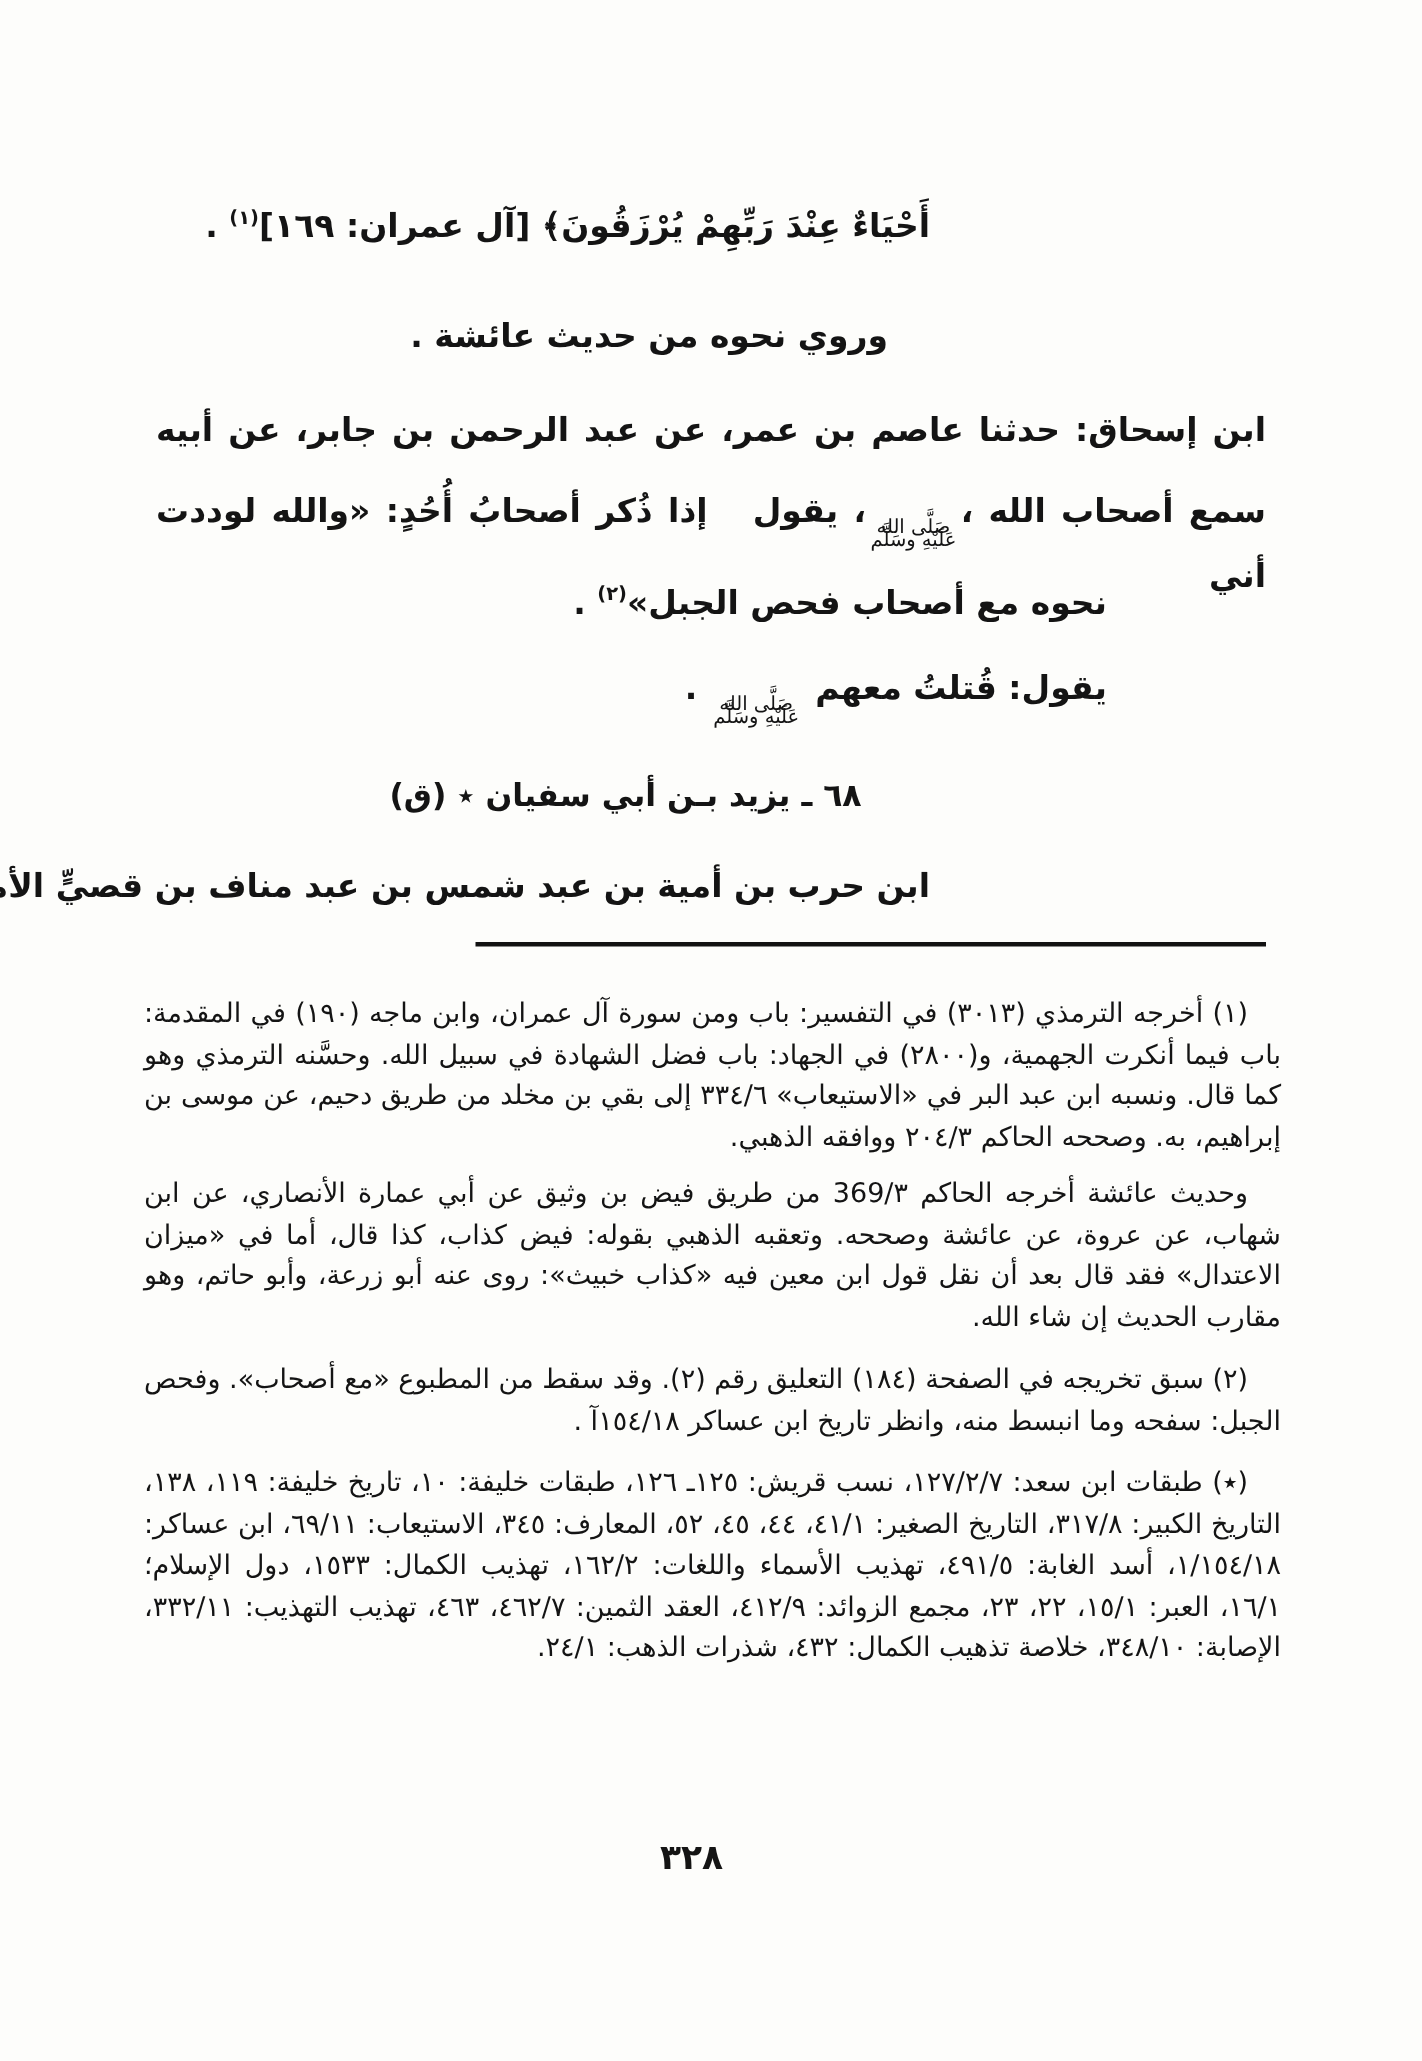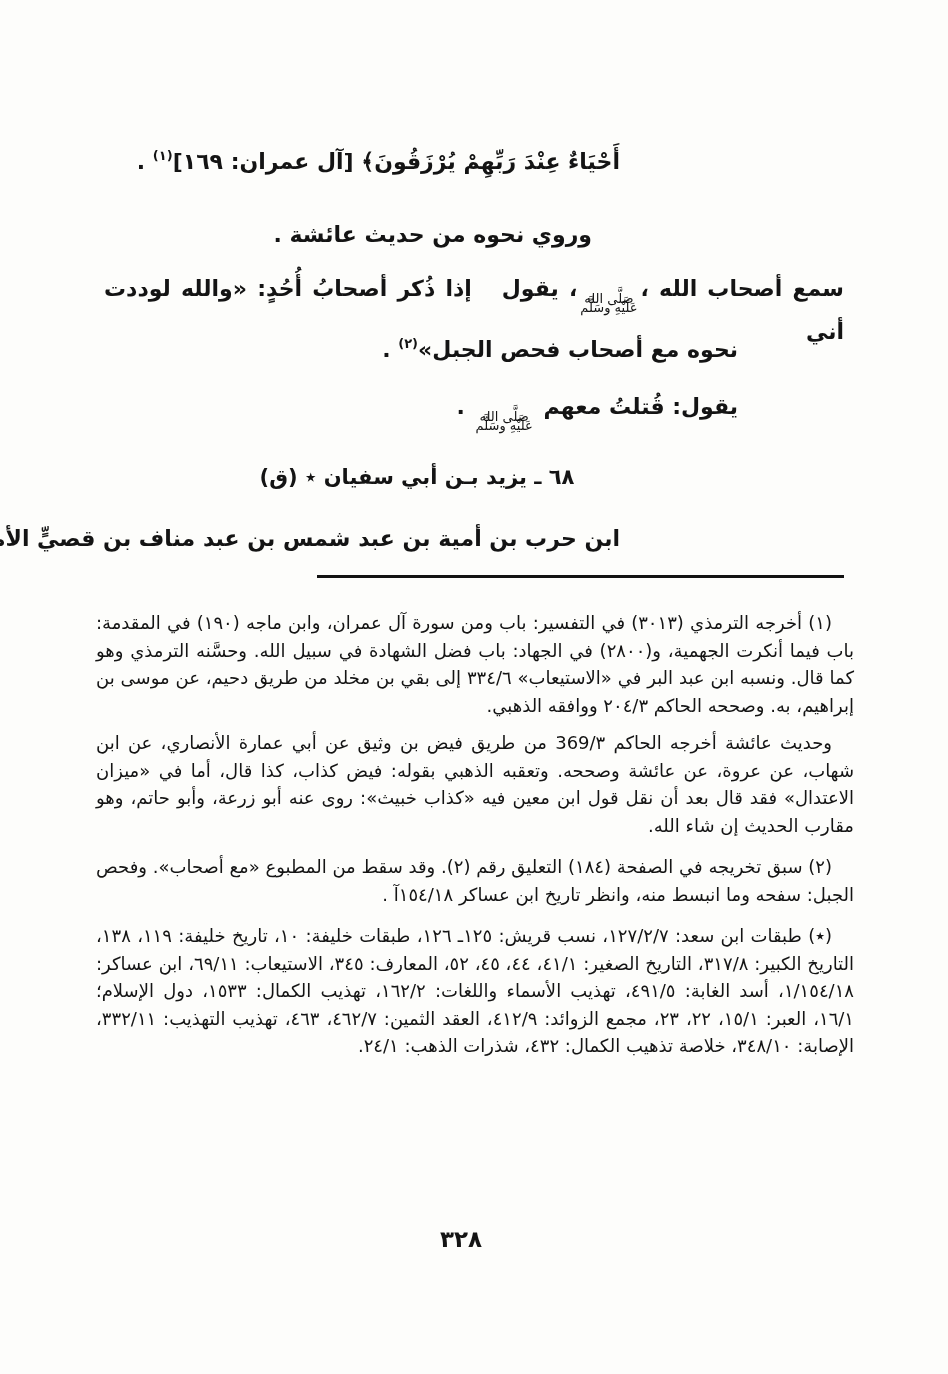--- a/index.html
+++ b/index.html
@@ -6,21 +6,21 @@
   .page{
     position:relative;
     width:948px;height:1374px;
     margin:0 auto;
     background:#fdfdfb;
     color:#141414;
     direction:rtl;
     font-family:"DejaVu Sans", sans-serif;
     overflow:hidden;
   }
-  .content{position:absolute;top:10px;right:104px;width:740px;}
+  .content{position:absolute;top:0;right:104px;width:740px;}
 
   
   .mline{
     font-size:22px;font-weight:bold;line-height:40px;height:40px;
     white-space:nowrap;
   }
   .l-verse{margin-top:126px;padding-right:224px;}
   .l-aisha{margin-top:39px;padding-right:252px;}
   .l-isnad1{margin-top:23px;text-align:justify;text-align-last:justify;white-space:normal;}
   .l-isnad2{margin-top:14px;text-align:justify;text-align-last:justify;white-space:normal;}
@@ -75,20 +75,21 @@
 </head>
 <body>
 
 <div class="page">
   <div class="content">
 
     <div class="mline l-verse"><span>أَحْيَاءٌ عِنْدَ رَبِّهِمْ يُرْزَقُونَ﴾ [آل عمران: ١٦٩]</span><sup class="fnref">(١)</sup> <span>.</span></div>
 
     <div class="mline l-aisha">وروي نحوه من حديث عائشة .</div>
 
+    <div class="mline l-isnad1">ابن إسحاق: حدثنا عاصم بن عمر، عن عبد الرحمن بن جابر، عن أبيه</div>
 
     <div class="mline l-isnad2"><span>سمع أصحاب الله ،</span><span class="saw">
           <span>صَلَّى الله</span>
           <span>عَلَيْهِ وسَلَّم</span>
         </span><span>، يقول</span><span class="gap"></span><span>إذا ذُكر أصحابُ أُحُدٍ: «والله لوددت أني</span></div>
 
     <div class="mline l-isnad3"><span>نحوه مع أصحاب فحص الجبل»</span><sup class="fnref">(٢)</sup> <span>.</span></div>
 
     <div class="mline l-gloss"><span>يقول: قُتلتُ معهم</span> <span class="saw">
           <span>صَلَّى الله</span>

